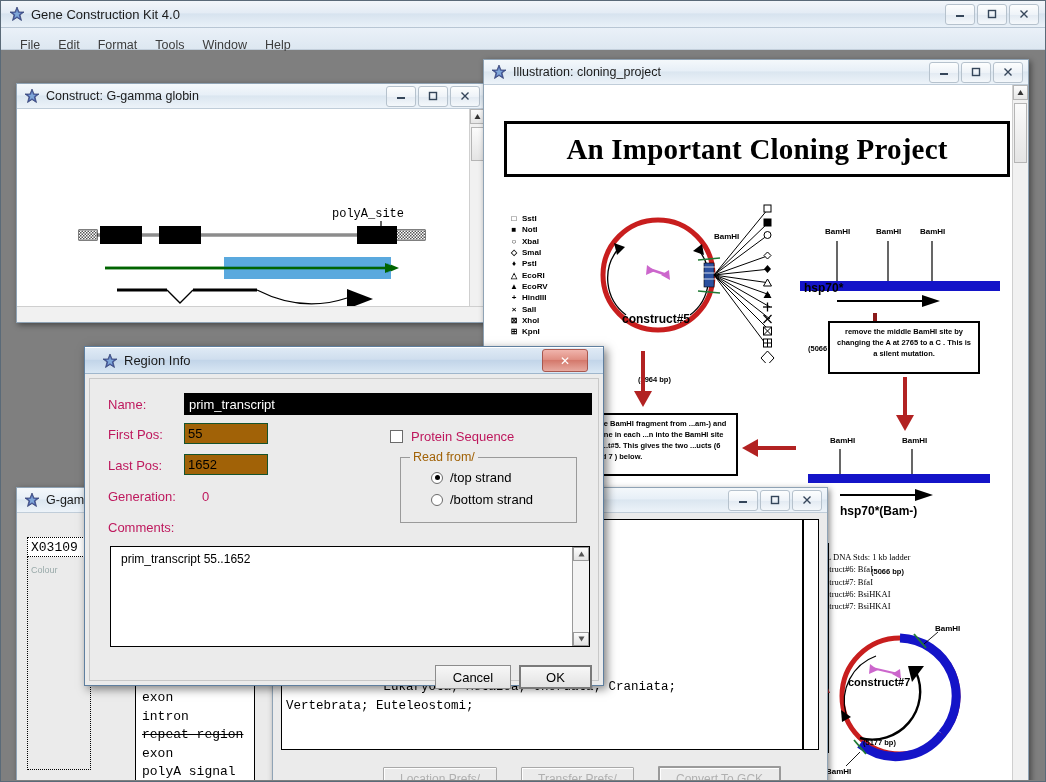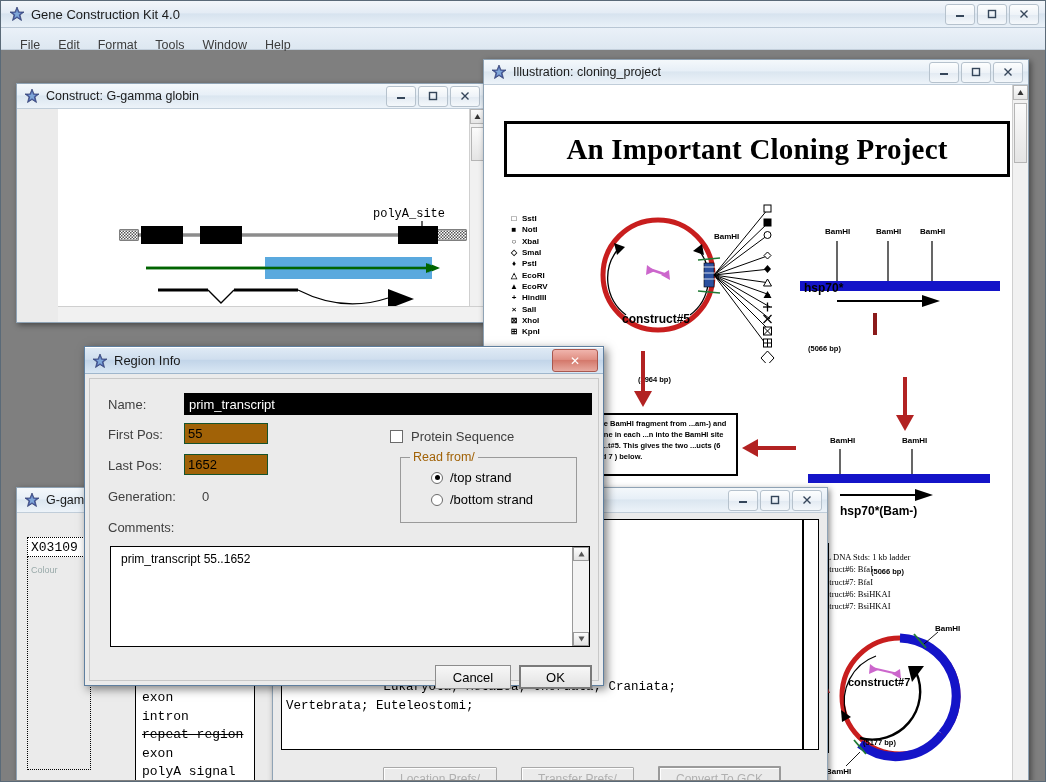--- a/index.html
+++ b/index.html
@@ -93,21 +93,21 @@
     border:1px solid #b5b5b5;background:linear-gradient(to bottom,#fbfbfb,#e4e4e4);
     box-sizing:border-box;
   }
   .hscroll{
     position:absolute;left:0;right:0;bottom:0;height:15px;
     background:#f1f1f1;border-top:1px solid #cfcfcf;
   }
 
   
   #construct-window{left:14px;top:32px;width:470px;height:240px;}
-  #construct-body{position:absolute;left:0;top:25px;right:0;bottom:0;background:#fff;margin-left:41px;}
+  #construct-body{position:absolute;left:0;top:25px;right:0;bottom:0;background:#fff;}
 
   .gene-label{
     position:absolute;font-family:"Liberation Mono",monospace;font-size:12px;color:#000;
   }
 
   
   #illus-window{left:481px;top:8px;width:546px;height:740px;}
   #illus-body{position:absolute;left:0;top:25px;right:0;bottom:0;background:#fff;}
   #illus-canvas{position:absolute;left:6px;top:6px;right:16px;bottom:2px;background:#fff;overflow:hidden;}
   #illus-title-box{
@@ -165,37 +165,37 @@
     background:#ebebeb;
     border:1px solid #5f7f9f;
     box-shadow:3px 3px 9px rgba(0,0,0,.5);
     box-sizing:border-box;
     z-index:50;
   }
   #rd-title{
     height:27px;
     background:linear-gradient(to bottom,#dfeaf5 0%,#cfdeee 45%,#c2d5e9 50%,#d9e7f4 100%);
     border-bottom:1px solid #9fb6cc;
-    display:flex;align-items:center;padding:0 3px;box-sizing:border-box;
+    display:flex;align-items:center;padding:0 13px;box-sizing:border-box;
     border-top:1px solid #fff;
     justify-content:flex-end;
   }
   #rd-title .title-text{font-size:13px;}
   .close-red{
     width:44px;height:21px;border:1px solid #a8584f;border-radius:3px;
     background:linear-gradient(to bottom,#f0b4ac 0%,#e08f83 45%,#d4796c 50%,#e7a99f 100%);
     display:flex;align-items:center;justify-content:center;color:#fff;
     font-size:12px;margin-right:2px;
   }
   #rd-body{
     position:absolute;left:4px;top:31px;right:4px;bottom:4px;
     background:#ebebeb;border:1px solid #c8c8c8;box-sizing:border-box;
   }
   .fld-label{
-    position:absolute;font-family:"Liberation Sans",sans-serif;font-size:13px;color:#404040;
+    position:absolute;font-family:"Liberation Sans",sans-serif;font-size:13px;color:#be185d;
   }
   .txtbox{
     position:absolute;background:#a16207;border:1px solid #14532d;
     font-family:"Liberation Sans",sans-serif;font-size:13px;color:#000;
     padding:2px 3px;box-sizing:border-box;display:flex;align-items:center;
   }
   .txtbox.sel{background:#000;color:#fff;border:2px solid #000;}
   .groupbox{
     position:absolute;border:1px solid #9a9a9a;
   }
@@ -515,20 +515,21 @@
             <line x1="88" y1="2" x2="88" y2="42" stroke="#000" stroke-width="1.2"></line>
             <line x1="132" y1="2" x2="132" y2="42" stroke="#000" stroke-width="1.2"></line>
             <rect x="0" y="42" width="200" height="10" fill="#1414c8"></rect>
             <line x1="37" y1="62" x2="122" y2="62" stroke="#000" stroke-width="2"></line>
             <polygon points="122,56 140,62 122,68" fill="#000"></polygon>
             <line x1="75" y1="74" x2="75" y2="96" stroke="#8b1a1a" stroke-width="4"></line>
           </svg>
           <span class="map-name" style="position:absolute;left:314px;top:190px;color:#000;">hsp70*</span>
           <span class="bp-label" style="position:absolute;left:318px;top:205px;">(5066 bp)</span>
 
+          <div class="note-box" style="left:338px;top:230px;width:152px;height:53px;">remove the middle BamHI site by changing the A at 2765 to a C . This is a silent mutation.</div>
 
           <svg width="30" height="60" style="position:absolute;left:400px;top:286px;">
             <line x1="15" y1="0" x2="15" y2="40" stroke="#b22222" stroke-width="4"></line>
             <polygon points="6,38 24,38 15,54" fill="#b22222"></polygon>
           </svg>
 
           <svg width="30" height="62" style="position:absolute;left:138px;top:260px;">
             <line x1="15" y1="0" x2="15" y2="42" stroke="#b22222" stroke-width="4"></line>
             <polygon points="6,40 24,40 15,56" fill="#b22222"></polygon>
           </svg>

